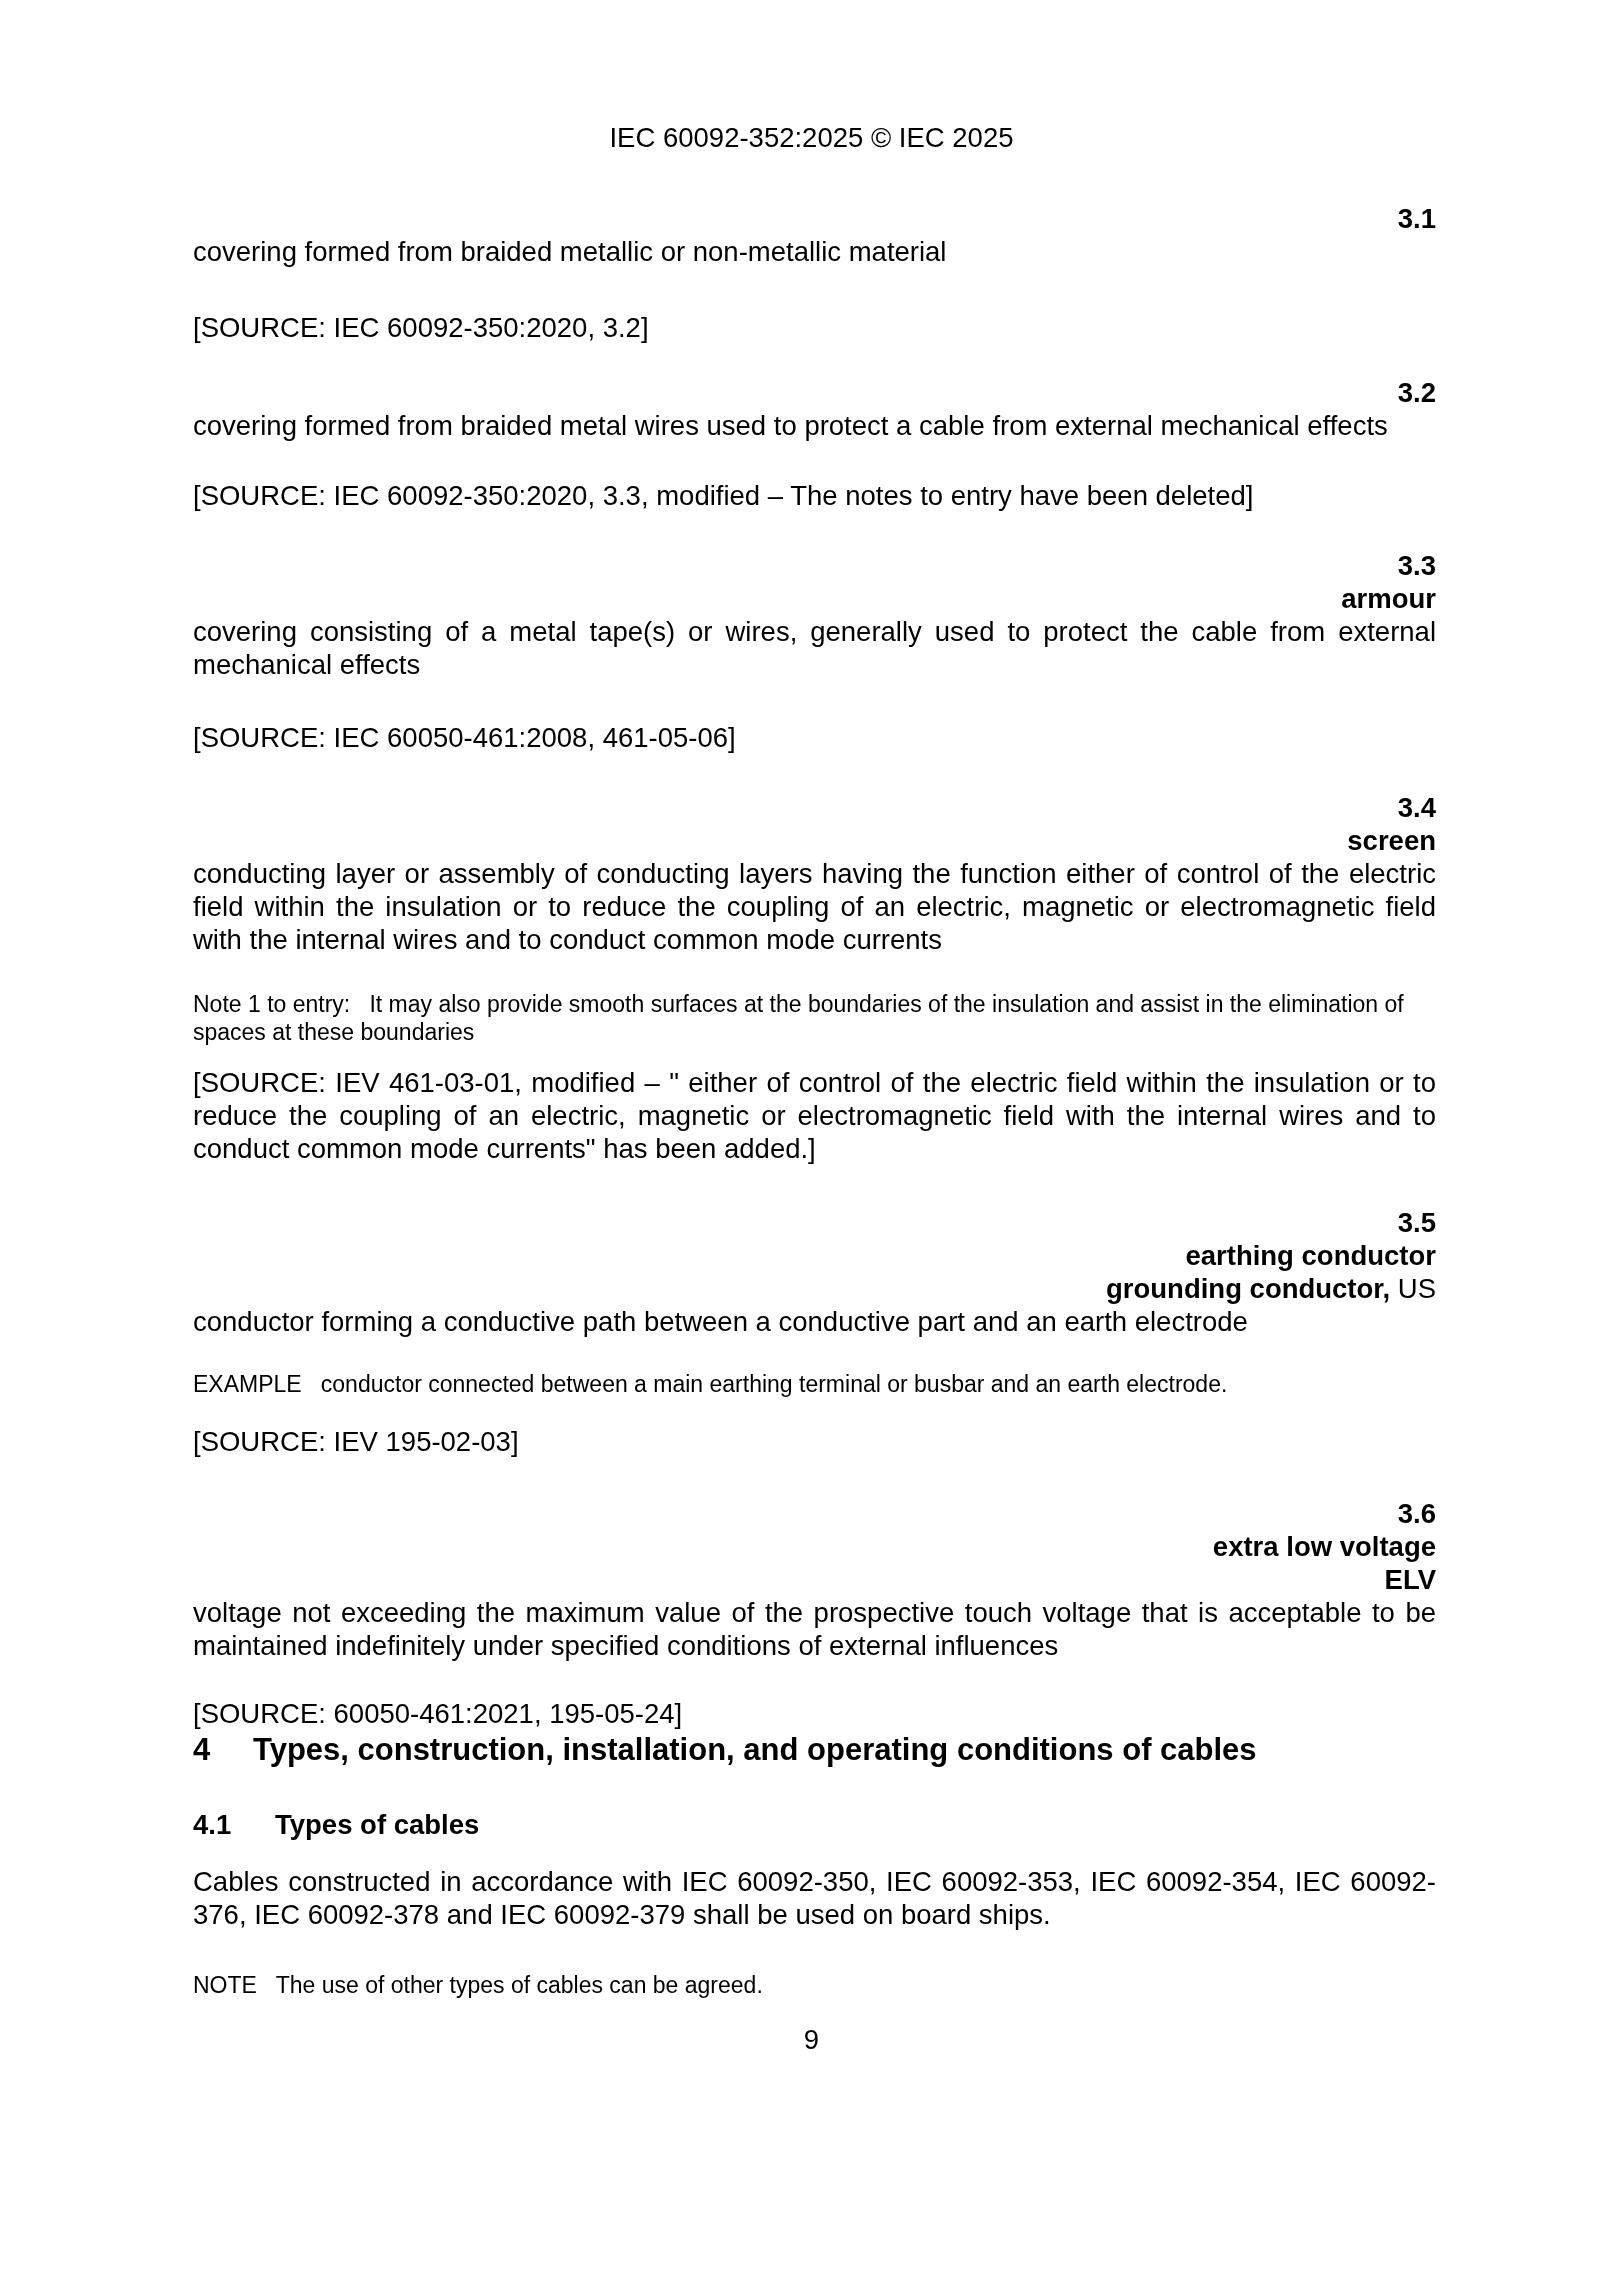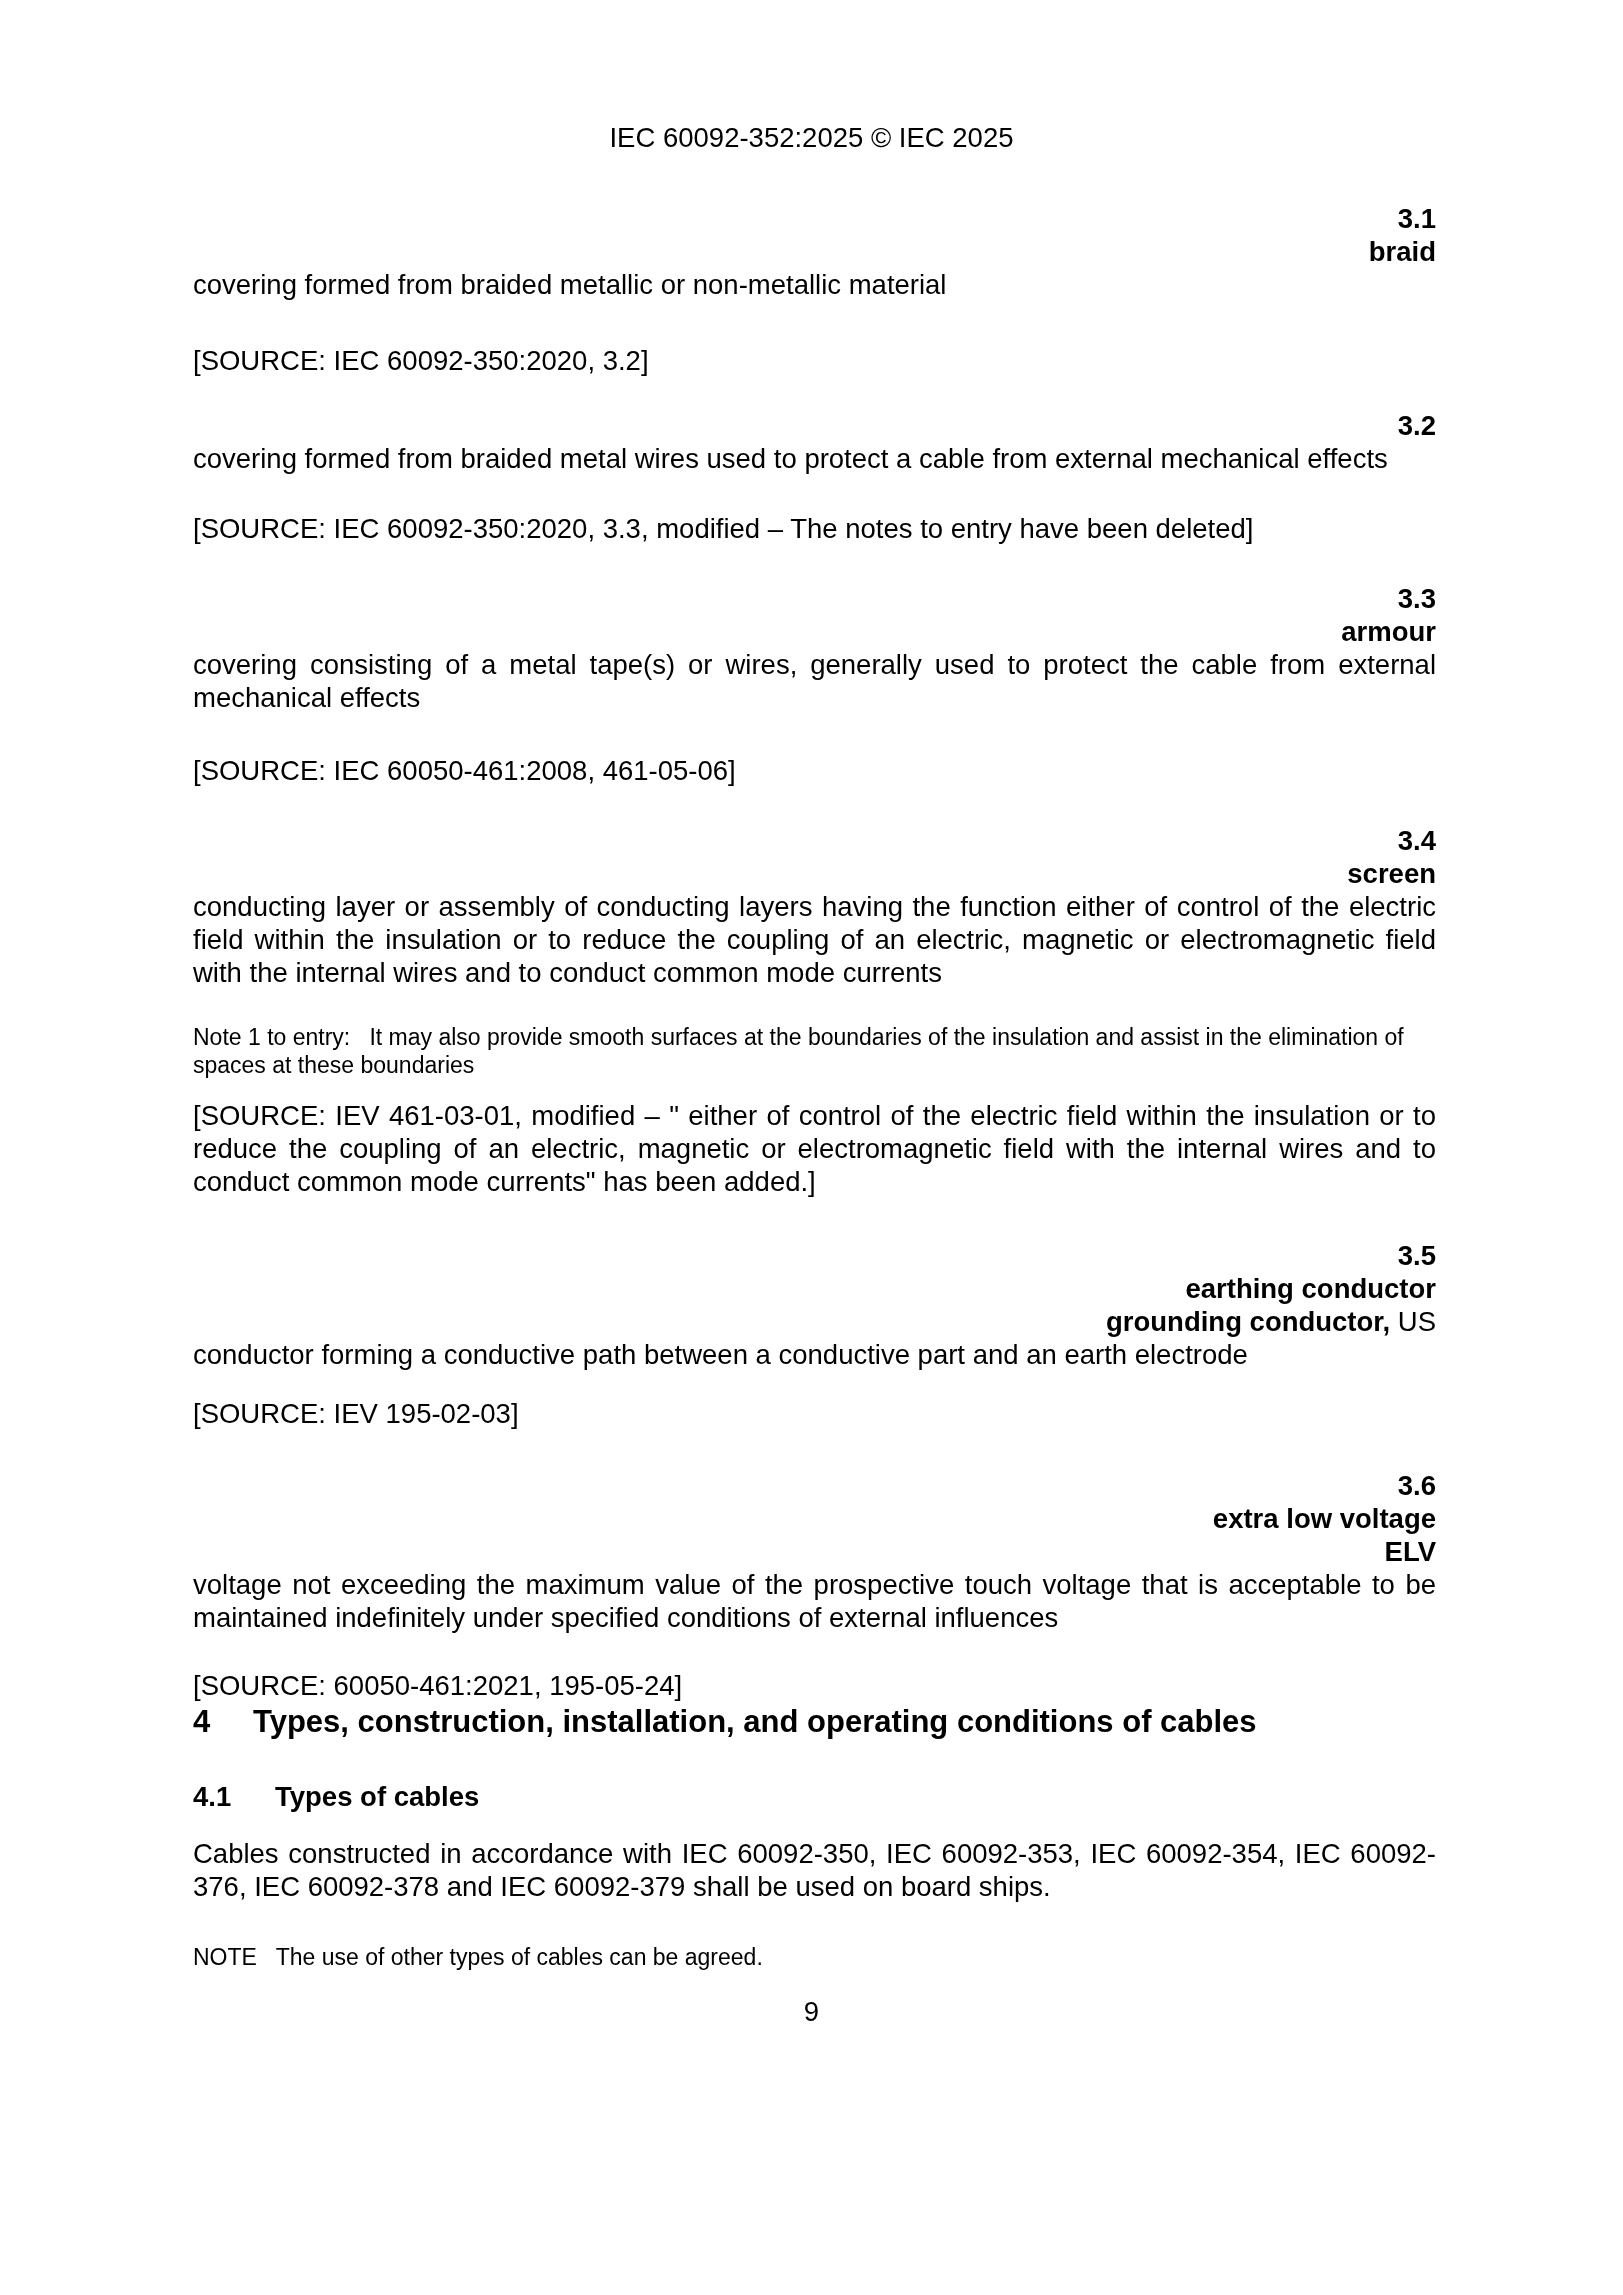--- a/index.html
+++ b/index.html
@@ -55,21 +55,20 @@
 </style>
 </head>
 <body>
 
 <div class="page-header">IEC 60092-352:2025 © IEC 2025</div>
 
 <main class="content">
 
   <section style="margin-top:48px">
     <p class="body b">3.1</p>
-    <p class="body b">braid</p>
     <p class="body just">covering formed from braided metallic or non-metallic material</p>
   </section>
   <p class="body just" style="margin-top:43px">[SOURCE: IEC 60092-350:2020, 3.2]</p>
 
   <section style="margin-top:32px">
     <p class="body b">3.2</p>
     <p class="body just">covering formed from braided metal wires used to protect a cable from external mechanical effects</p>
   </section>
   <p class="body just" style="margin-top:37px">[SOURCE: IEC 60092-350:2020, 3.3, modified – The notes to entry have been deleted]</p>
 
@@ -87,20 +86,21 @@
   </section>
   <p class="small" style="margin-top:35px">Note 1 to entry:   It may also provide smooth surfaces at the boundaries of the insulation and assist in the elimination of spaces at these boundaries</p>
   <p class="body just" style="margin-top:20px">[SOURCE: IEV 461-03-01, modified – " either of control of the electric field within the insulation or to reduce the coupling of an electric, magnetic or electromagnetic field with the internal wires and to conduct common mode currents" has been added.]</p>
 
   <section style="margin-top:41px">
     <p class="body b">3.5</p>
     <p class="body b">earthing conductor</p>
     <p class="body"><span class="b">grounding conductor,</span><span> US</span></p>
     <p class="body just">conductor forming a conductive path between a conductive part and an earth electrode</p>
   </section>
+  <p class="small" style="margin-top:33px">EXAMPLE   conductor connected between a main earthing terminal or busbar and an earth electrode.</p>
   <p class="body just" style="margin-top:26px">[SOURCE: IEV 195-02-03]</p>
 
   <section style="margin-top:39px">
     <p class="body b">3.6</p>
     <p class="body b">extra low voltage</p>
     <p class="body b">ELV</p>
     <p class="body just">voltage not exceeding the maximum value of the prospective touch voltage that is acceptable to be maintained indefinitely under specified conditions of external influences</p>
   </section>
   <p class="body just" style="margin-top:35px">[SOURCE: 60050-461:2021, 195-05-24]</p>
 

